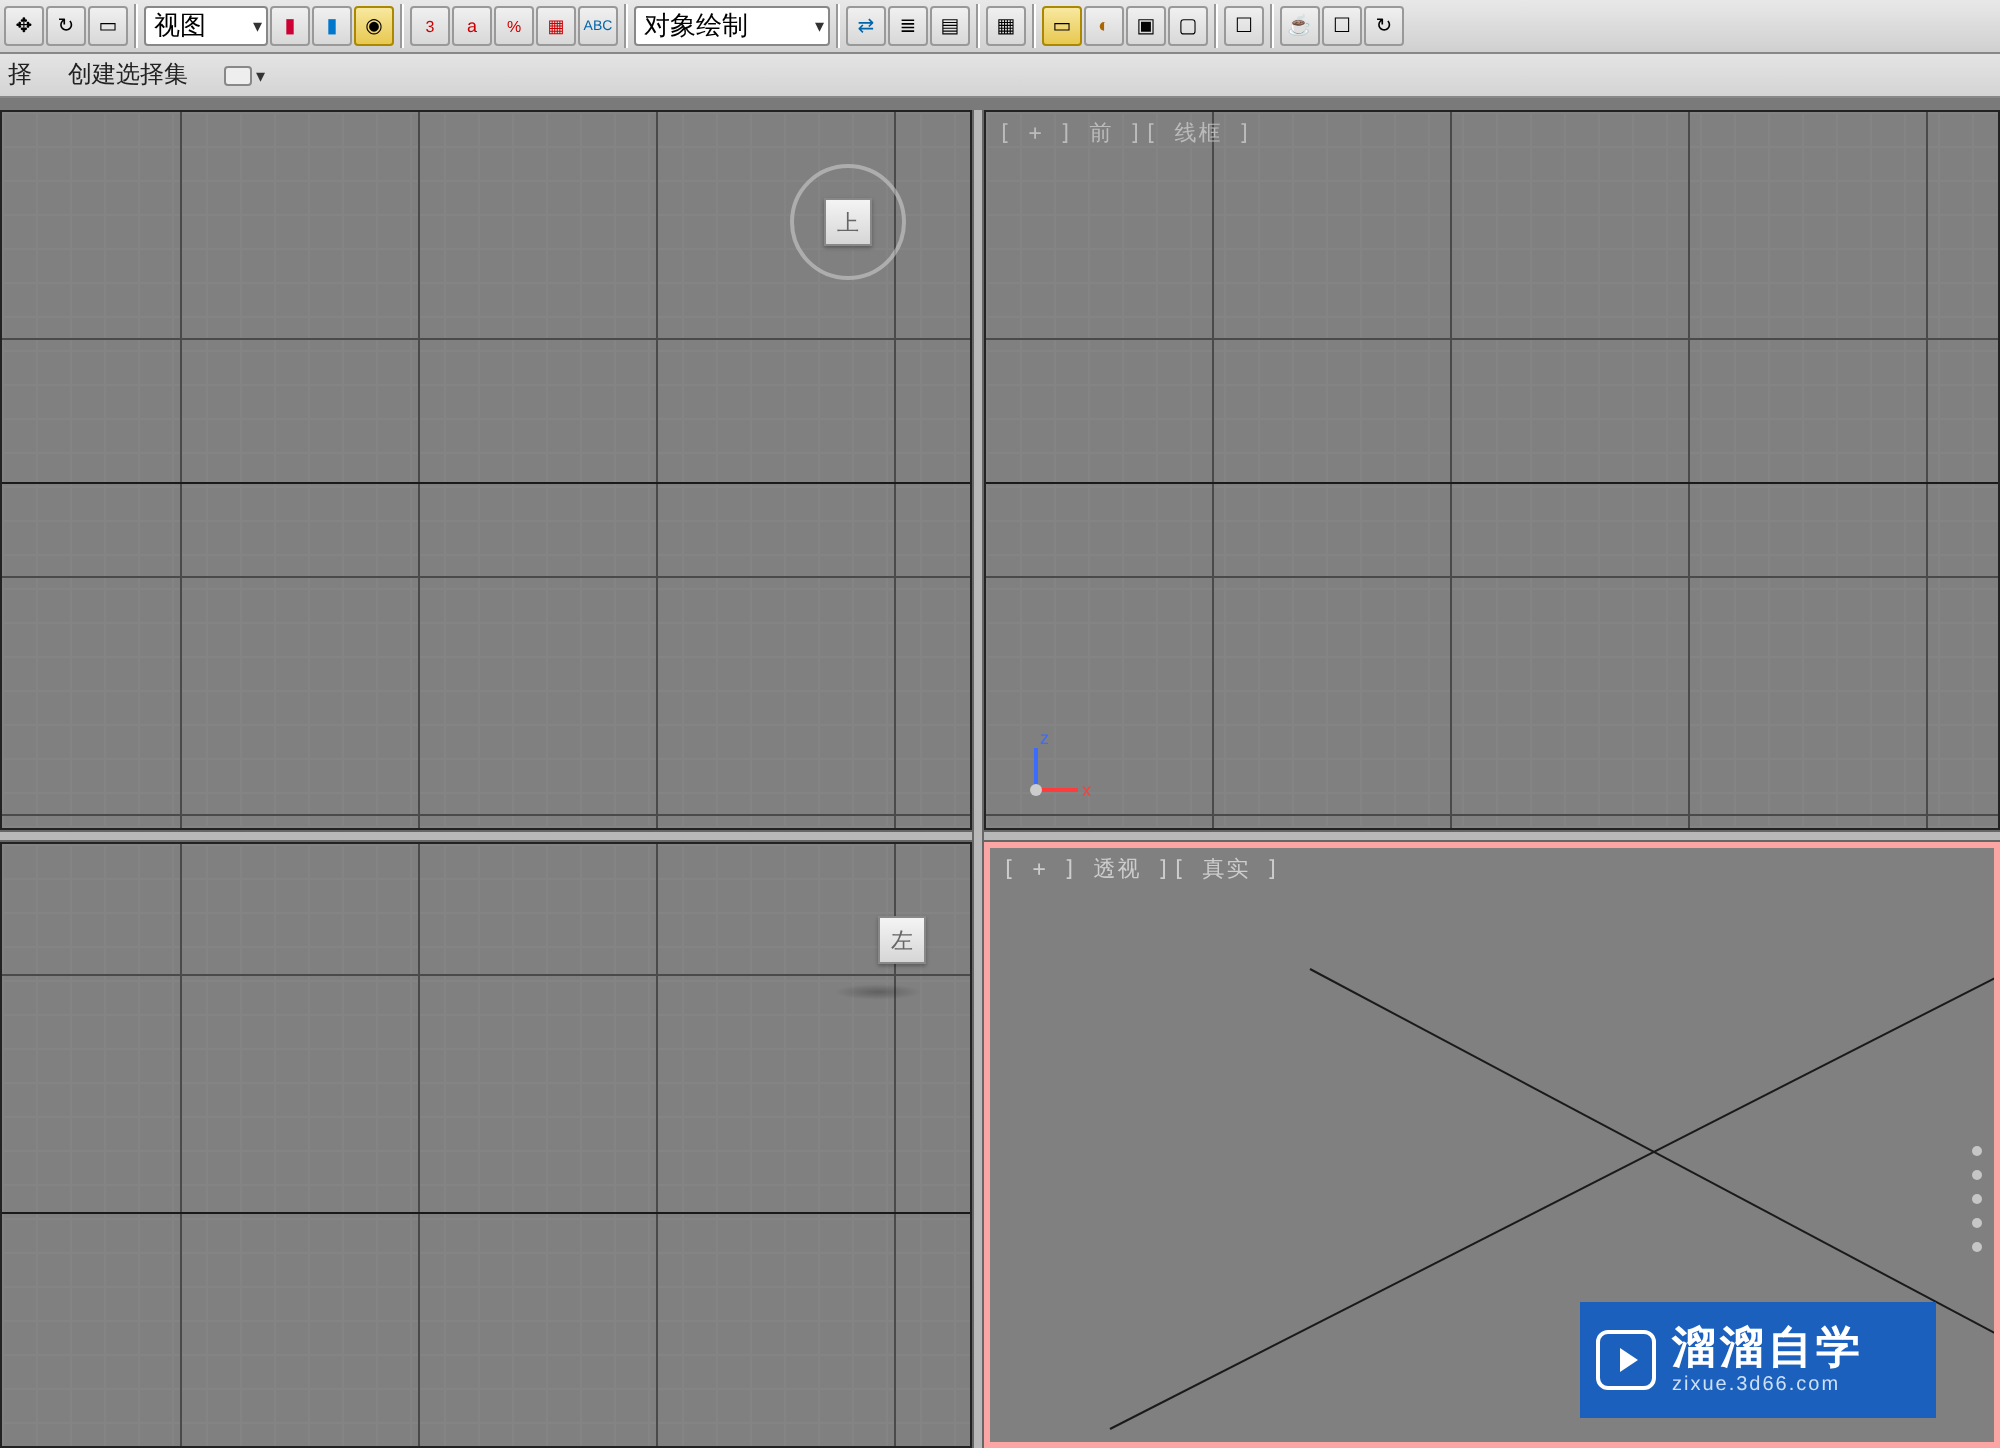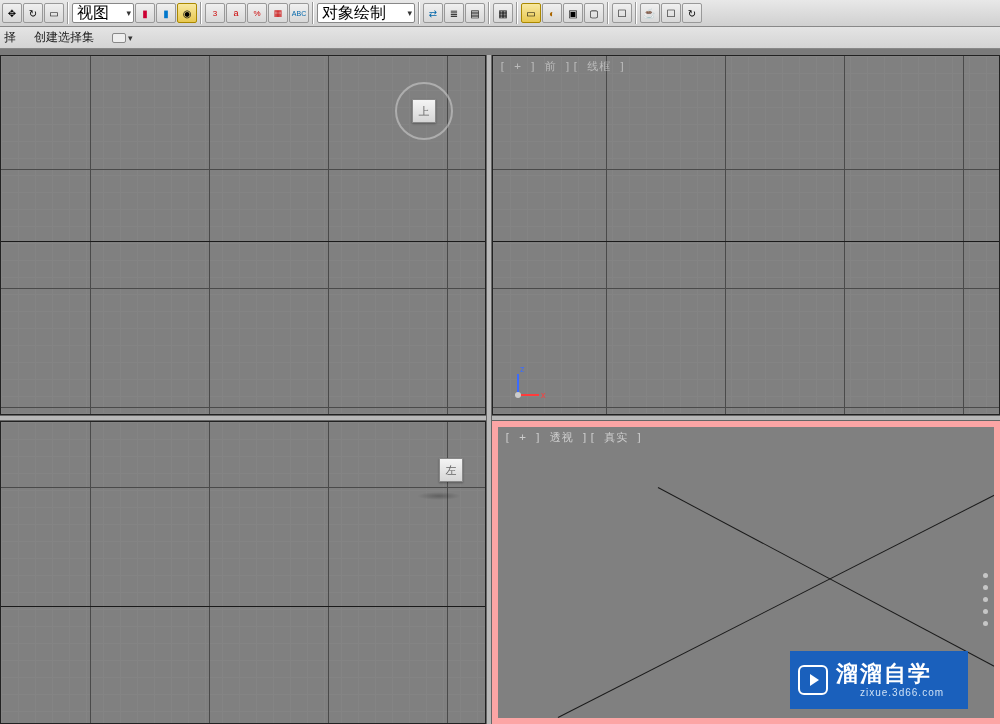--- a/index.html
+++ b/index.html
@@ -32,21 +32,21 @@
     font-size: 10px;
     cursor: pointer;
   }
   .tb-btn.active { background: linear-gradient(#f8e8a0,#e8c850); border-color:#aa8800;}
   .tb-sep { width: 2px; height: 22px; border-left:1px solid #999; border-right:1px solid #fff; margin:0 2px;}
   .tb-select {
     height: 20px;
     background: #fff;
     border: 1px solid #888;
     border-radius: 2px;
-    font-size: 16px;
+    font-size: 13px;
     padding: 0 14px 0 4px;
     position: relative;
     display:flex; align-items:center;
   }
   .tb-select::after{
     content:"▾"; position:absolute; right:2px; font-size:9px; color:#333;
   }
 
   
   .subbar {
@@ -71,21 +71,21 @@
     background:#808080;
   }
   .viewport {
     position:absolute;
     background:#808080;
     overflow:hidden;
   }
   .vp-tl { left:0;   top:0;   width:486px; height:360px; border:1px solid #222;}
   .vp-tr { left:492px; top:0; width:508px; height:360px; border:1px solid #222;}
   .vp-bl { left:0;   top:366px; width:486px; height:303px; border:1px solid #222;}
-  .vp-br { left:492px; top:366px; width:508px; height:303px; border:6px solid #fca5a5;}
+  .vp-br { left:492px; top:366px; width:508px; height:303px; border:3px solid #fca5a5;}
   .vp-gap-v { position:absolute; left:486px; top:0; width:6px; height:669px; background:#b8b8b8; border-left:1px solid #666; border-right:1px solid #666;}
   .vp-gap-h { position:absolute; left:0; top:360px; width:1000px; height:6px; background:#b8b8b8; border-top:1px solid #666; border-bottom:1px solid #666;}
 
   .vp-label {
     position:absolute; top:3px; left:6px;
     color:#bbb; font-size:11px; letter-spacing:1px;
     font-family: monospace;
   }
 
   
@@ -157,21 +157,21 @@
     gap:8px;
   }
   .wm-icon {
     width:30px; height:30px;
     border:2px solid #fff; border-radius:6px;
     display:flex; align-items:center; justify-content:center;
   }
   .wm-icon::before{content:""; width:0; height:0; border-left:9px solid #fff; border-top:6px solid transparent; border-bottom:6px solid transparent; margin-left:2px;}
   .wm-text { display:flex; flex-direction:column; line-height:1.1;}
   .wm-main { font-size:22px; font-weight:bold; letter-spacing:2px;}
-  .wm-sub  { font-size:10px; letter-spacing:1px; color:#cde0f5;margin-left:24px;}
+  .wm-sub  { font-size:10px; letter-spacing:1px; color:#cde0f5;}
 
   
   .scroll-dots { position:absolute; right:6px; top:50%; display:flex; flex-direction:column; gap:7px;}
   .scroll-dots span { width:5px; height:5px; background:rgba(255,255,255,0.55); border-radius:50%;}
 </style>
 </head>
 <body>
 
 <div class="toolbar">
   <div class="tb-btn">✥</div>

